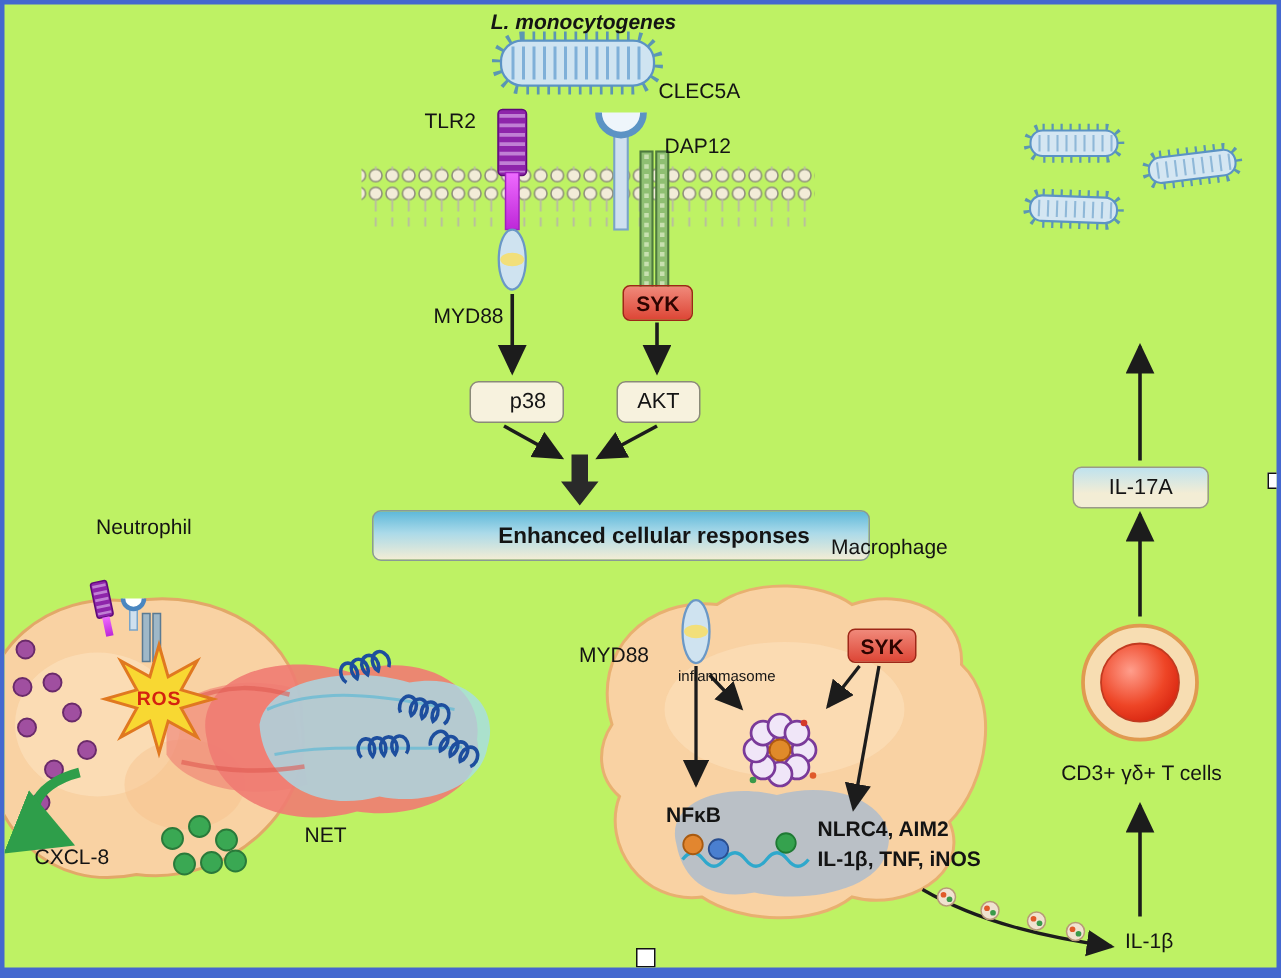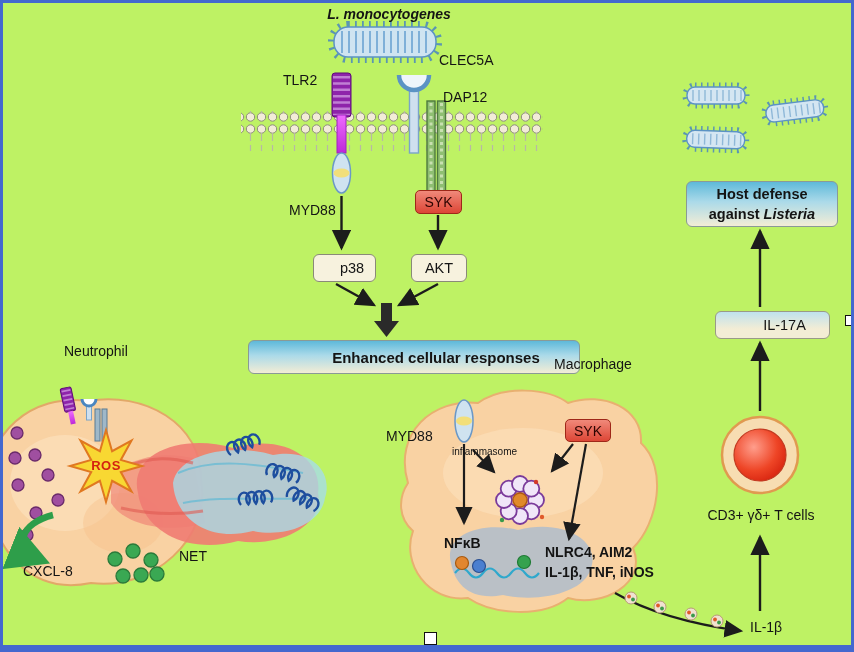--- a/index.html
+++ b/index.html
@@ -10,21 +10,21 @@
     font-family:"Liberation Sans","DejaVu Sans",sans-serif;
   }
   #art{position:absolute;left:0;top:0;width:854px;height:652px;}
   .lbl{position:absolute;font:400 14px/1.25 "Liberation Sans","DejaVu Sans",sans-serif;color:#141414;white-space:nowrap;}
   .it{font-style:italic;font-weight:600;}
   .b600{font-weight:600;}
   .box{position:absolute;display:flex;align-items:center;justify-content:center;
        border:1.5px solid #8a8a78;border-radius:6px;background:#f7f2de;
        font:500 14.5px "Liberation Sans","DejaVu Sans",sans-serif;color:#141414;}
   .syk{background:linear-gradient(180deg,#f0897a 0%,#dd4636 100%);
-       border:1.5px solid #9e2718;color:#2d0400;font-weight:400;border-radius:5px;font-size:14px;}
+       border:1.5px solid #9e2718;color:#2d0400;font-weight:700;border-radius:5px;font-size:14px;}
   .gradbox{background:linear-gradient(180deg,#5eb9da 0%,#abdae9 45%,#f3edd5 100%);
        border:1px solid #8a9a96;font-weight:600;}
   .il17{background:linear-gradient(180deg,#bfe2ee 0%,#f3edd5 65%);border:1px solid #9a9a88;}
   .hostbox{flex-direction:column;line-height:20px;}
   .caption{white-space:normal;text-align:center;line-height:20px;}
   .handle{position:absolute;background:#ffffff;border:1.5px solid #111;}
   .ros{color:#d42310;font-weight:700;font-size:13px;letter-spacing:.5px;}
 </style>
 </head>
 <body>
@@ -248,35 +248,31 @@
 <div class="box syk" style="left:412px;top:187px;width:45px;height:22px;">SYK</div>
 <div class="box" style="left:310px;top:251px;width:46px;height:26px;padding-left:15px;">p38</div>
 <div class="box" style="left:408px;top:251px;width:54px;height:26px;">AKT</div>
 <div class="box gradbox" style="left:245px;top:337px;width:286px;height:32px;font-size:15px;padding-left:44px;">Enhanced cellular responses</div>
 
 <div class="lbl" style="left:551px;top:353px;">Macrophage</div>
 <div class="lbl" style="left:61px;top:340px;">Neutrophil</div>
 
 <div class="lbl ros" style="left:84px;top:455px;width:38px;text-align:center;">ROS</div>
 <div class="lbl" style="left:20px;top:560px;">CXCL-8</div>
-<div class="lbl" style="left:176px;top:545px;text-align:center;">NET</div>
+<div class="lbl" style="left:200px;top:545px;text-align:center;">NET</div>
 
 
 <div class="lbl" style="left:383px;top:425px;">MYD88</div>
 <div class="lbl" style="left:449px;top:443px;font-size:10px;">inflammasome</div>
 <div class="box syk" style="left:562px;top:416px;width:44px;height:21px;">SYK</div>
 <div class="lbl b600" style="left:441px;top:532px;">NFκB</div>
 <div class="lbl b600" style="left:542px;top:541px;">NLRC4, AIM2</div>
 <div class="lbl b600" style="left:542px;top:561px;text-align:right;">IL-1β, TNF, iNOS</div>
 
 <div class="lbl" style="left:747px;top:616px;">IL-1β</div>
 <div class="lbl" style="left:694px;top:504px;width:128px;text-align:center;">CD3+ γδ+ T cells</div>
-<div class="box il17" style="left:712px;top:308px;width:89px;height:26px;padding-left:24px;">IL-17A</div>
-
-<div class="box gradbox hostbox" style="left:683px;top:178px;width:150px;height:44px;">
-  <div>Host defense</div>
-  <div><span>against</span> <i>Listeria</i></div>
-</div>
+<div class="box il17" style="left:712px;top:308px;width:89px;height:26px;">IL-17A</div>
+
 
 <div class="handle" style="left:842px;top:312px;width:9px;height:9px;"></div>
 <div class="handle" style="left:421px;top:629px;width:11px;height:11px;"></div>
 
 </div>
 
 </body></html>

